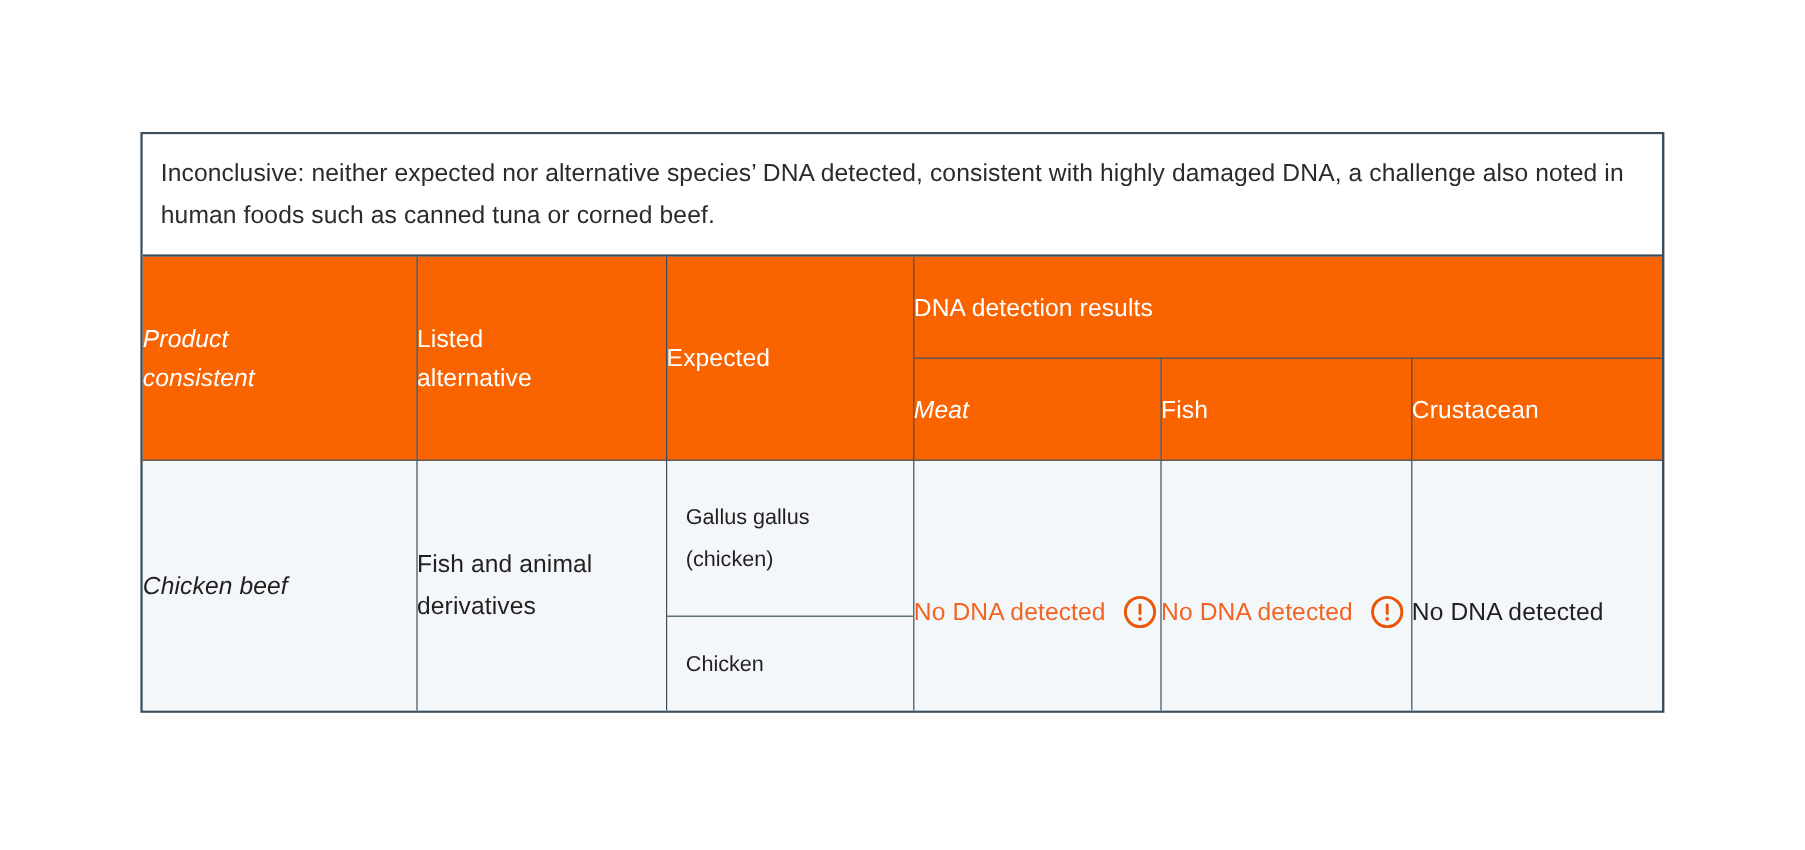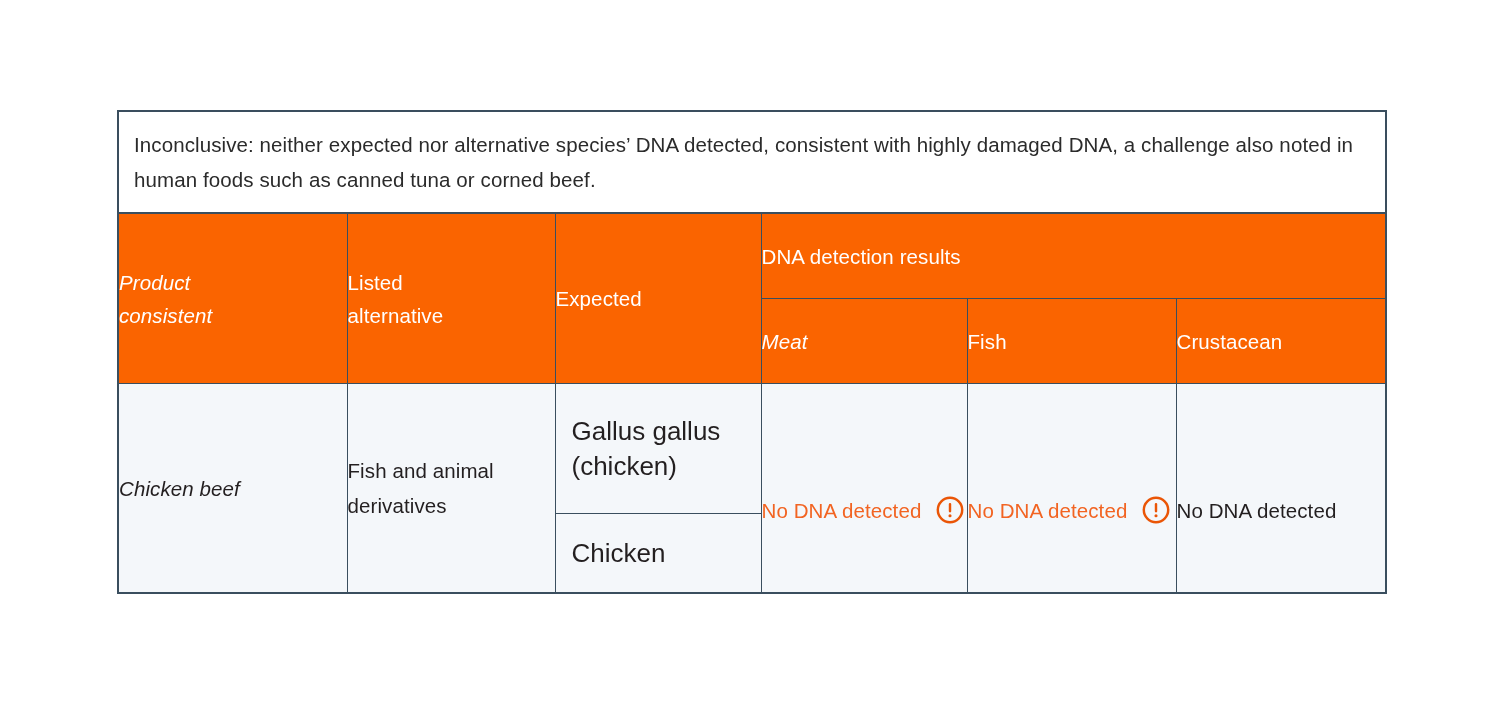--- a/index.html
+++ b/index.html
@@ -83,21 +83,21 @@
   }
   td.cell-split {
     padding: 0;
     background: #f4f7fa;
   }
   .split-top, .split-bot {
     box-sizing: border-box;
     padding: 0 16px;
     display: flex;
     align-items: center;
-    font-size: 26px;
+    font-size: 18px;
     line-height: 35px;
     color: #231f20;
   }
   .split-top {
     height: 130px;
     border-bottom: 1.5px solid #3a4e5e;
   }
   .split-bot { height: 78px; }
 
   .result {

